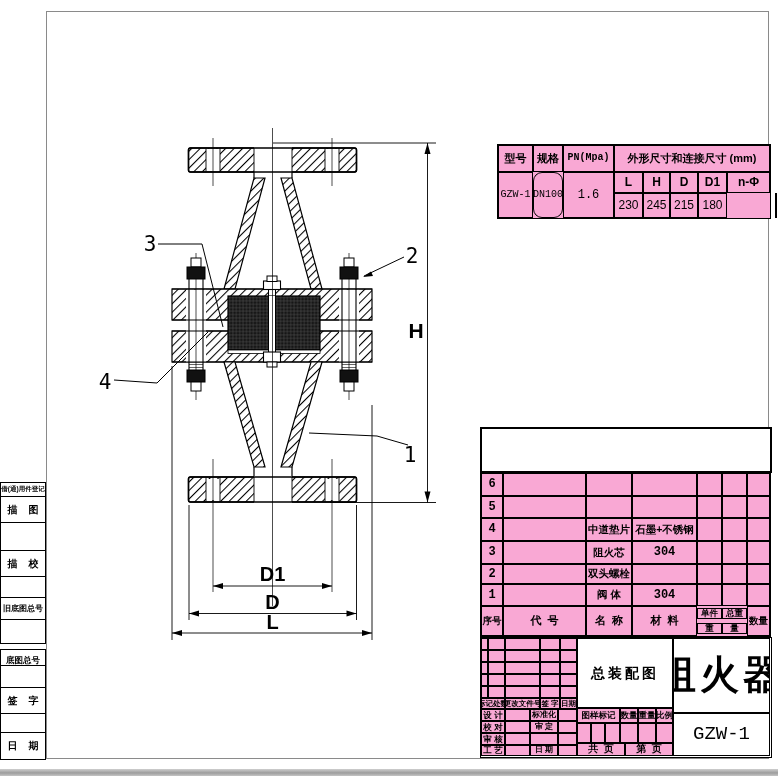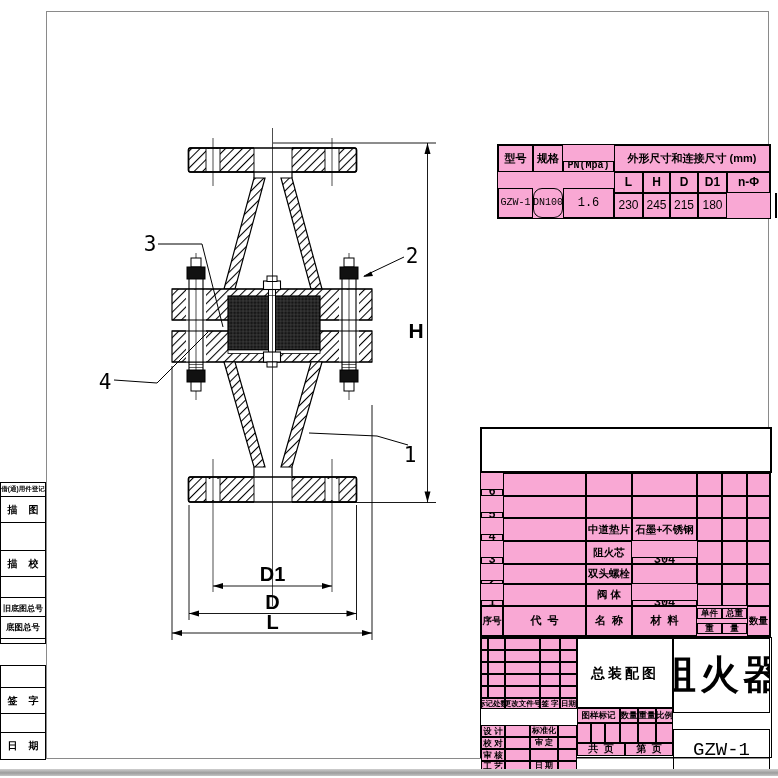--- a/index.html
+++ b/index.html
@@ -6,21 +6,21 @@
   body{font-family:"Liberation Sans","DejaVu Sans",sans-serif;color:#000;}
   .sheet{position:relative;width:778px;height:778px;background:#fff;overflow:hidden;}
   .abs{position:absolute;}
   .frame{position:absolute;left:46px;top:11px;width:723px;height:748px;border:1px solid #8a8a8a;box-sizing:border-box;}
   .grid{position:absolute;display:grid;background:#f9a8d4;}
   .bordered{border:1.5px solid #000;}
   .thickbox{position:absolute;border:2.5px solid #000;box-sizing:border-box;background:#fff;}
   .c{box-sizing:border-box;border:0.5px solid #000;display:flex;align-items:center;justify-content:center;
      text-align:center;overflow:hidden;white-space:pre;line-height:1.05;font-weight:bold;}
   .nb{border:none;}
-  .mono{font-family:"Liberation Mono","DejaVu Sans Mono",monospace;margin-top:16px;}
+  .mono{font-family:"Liberation Mono","DejaVu Sans Mono",monospace;}
   .reg{font-weight:normal;}
   .fs6{font-size:6.5px;}.fs7{font-size:7.5px;}.fs8{font-size:8px;}.fs85{font-size:8.5px;}.fs95{font-size:9.5px;}.fs10{font-size:10px;}.fs105{font-size:10.5px;}
   .fs11{font-size:11px;}.fs12{font-size:12px;}
   .marginbox{position:absolute;left:0;width:46px;border:1px solid #000;box-sizing:border-box;background:#fff;
      display:flex;align-items:center;justify-content:center;text-align:center;overflow:hidden;white-space:pre;font-weight:bold;}
   .bigname{font-size:39px;font-weight:bold;letter-spacing:4px;}
   .dwgtitle{font-size:14px;font-weight:bold;letter-spacing:3px;}
   .modelcode{font-size:19px;}
   svg{position:absolute;left:0;top:0;pointer-events:none;}
   .botband{position:absolute;left:0;top:769px;width:778px;height:7px;
@@ -290,21 +290,21 @@
         <div class="c"></div>
     </div>
 
     <div class="grid" style="left:0;top:60px;grid-template-columns:24px 35px 20px 17px;grid-template-rows:11px;">
       <div class="c fs7">标记处数</div>
       <div class="c fs7">更改文件号</div>
       <div class="c fs7">签 字</div>
       <div class="c fs7">日期</div>
     </div>
 
-    <div class="grid" style="left:0;top:71px;grid-template-columns:24px 25px 28px 19px;grid-template-rows:12px 12px 12px 11px;margin-top:16px;">
+    <div class="grid" style="left:0;top:71px;grid-template-columns:24px 25px 28px 19px;grid-template-rows:12px 12px 12px 11px;">
       <div class="c fs85">设 计</div>
       <div class="c"></div>
       <div class="c fs8">标准化</div>
       <div class="c"></div>
       <div class="c fs85">校 对</div>
       <div class="c"></div>
       <div class="c fs8">审 定</div>
       <div class="c"></div>
       <div class="c fs85">审 核</div>
       <div class="c"></div>
@@ -344,21 +344,21 @@
   </div>
 
   <div>
     <div class="marginbox fs6" style="top:482px;height:15px;">借(通)用件登记</div>
     <div class="marginbox fs10" style="top:496px;height:27px;">描    图</div>
     <div class="marginbox" style="top:522px;height:29px;"></div>
     <div class="marginbox fs10" style="top:550px;height:27px;">描    校</div>
     <div class="marginbox" style="top:576px;height:22px;"></div>
     <div class="marginbox fs8" style="top:597px;height:23px;">旧底图总号</div>
     <div class="marginbox" style="top:619px;height:25px;"></div>
-    <div class="marginbox fs85" style="top:616px;height:23px;">底图总号</div>
+    <div class="marginbox fs85" style="top:649px;height:23px;">底图总号</div>
     <div class="marginbox" style="top:665px;height:23px;"></div>
     <div class="marginbox fs10" style="top:687px;height:27px;">签    字</div>
     <div class="marginbox" style="top:713px;height:20px;"></div>
     <div class="marginbox fs10" style="top:732px;height:28px;">日    期</div>
   </div>
 
   <div class="botband"></div>
 </div>
 
 </body></html>

